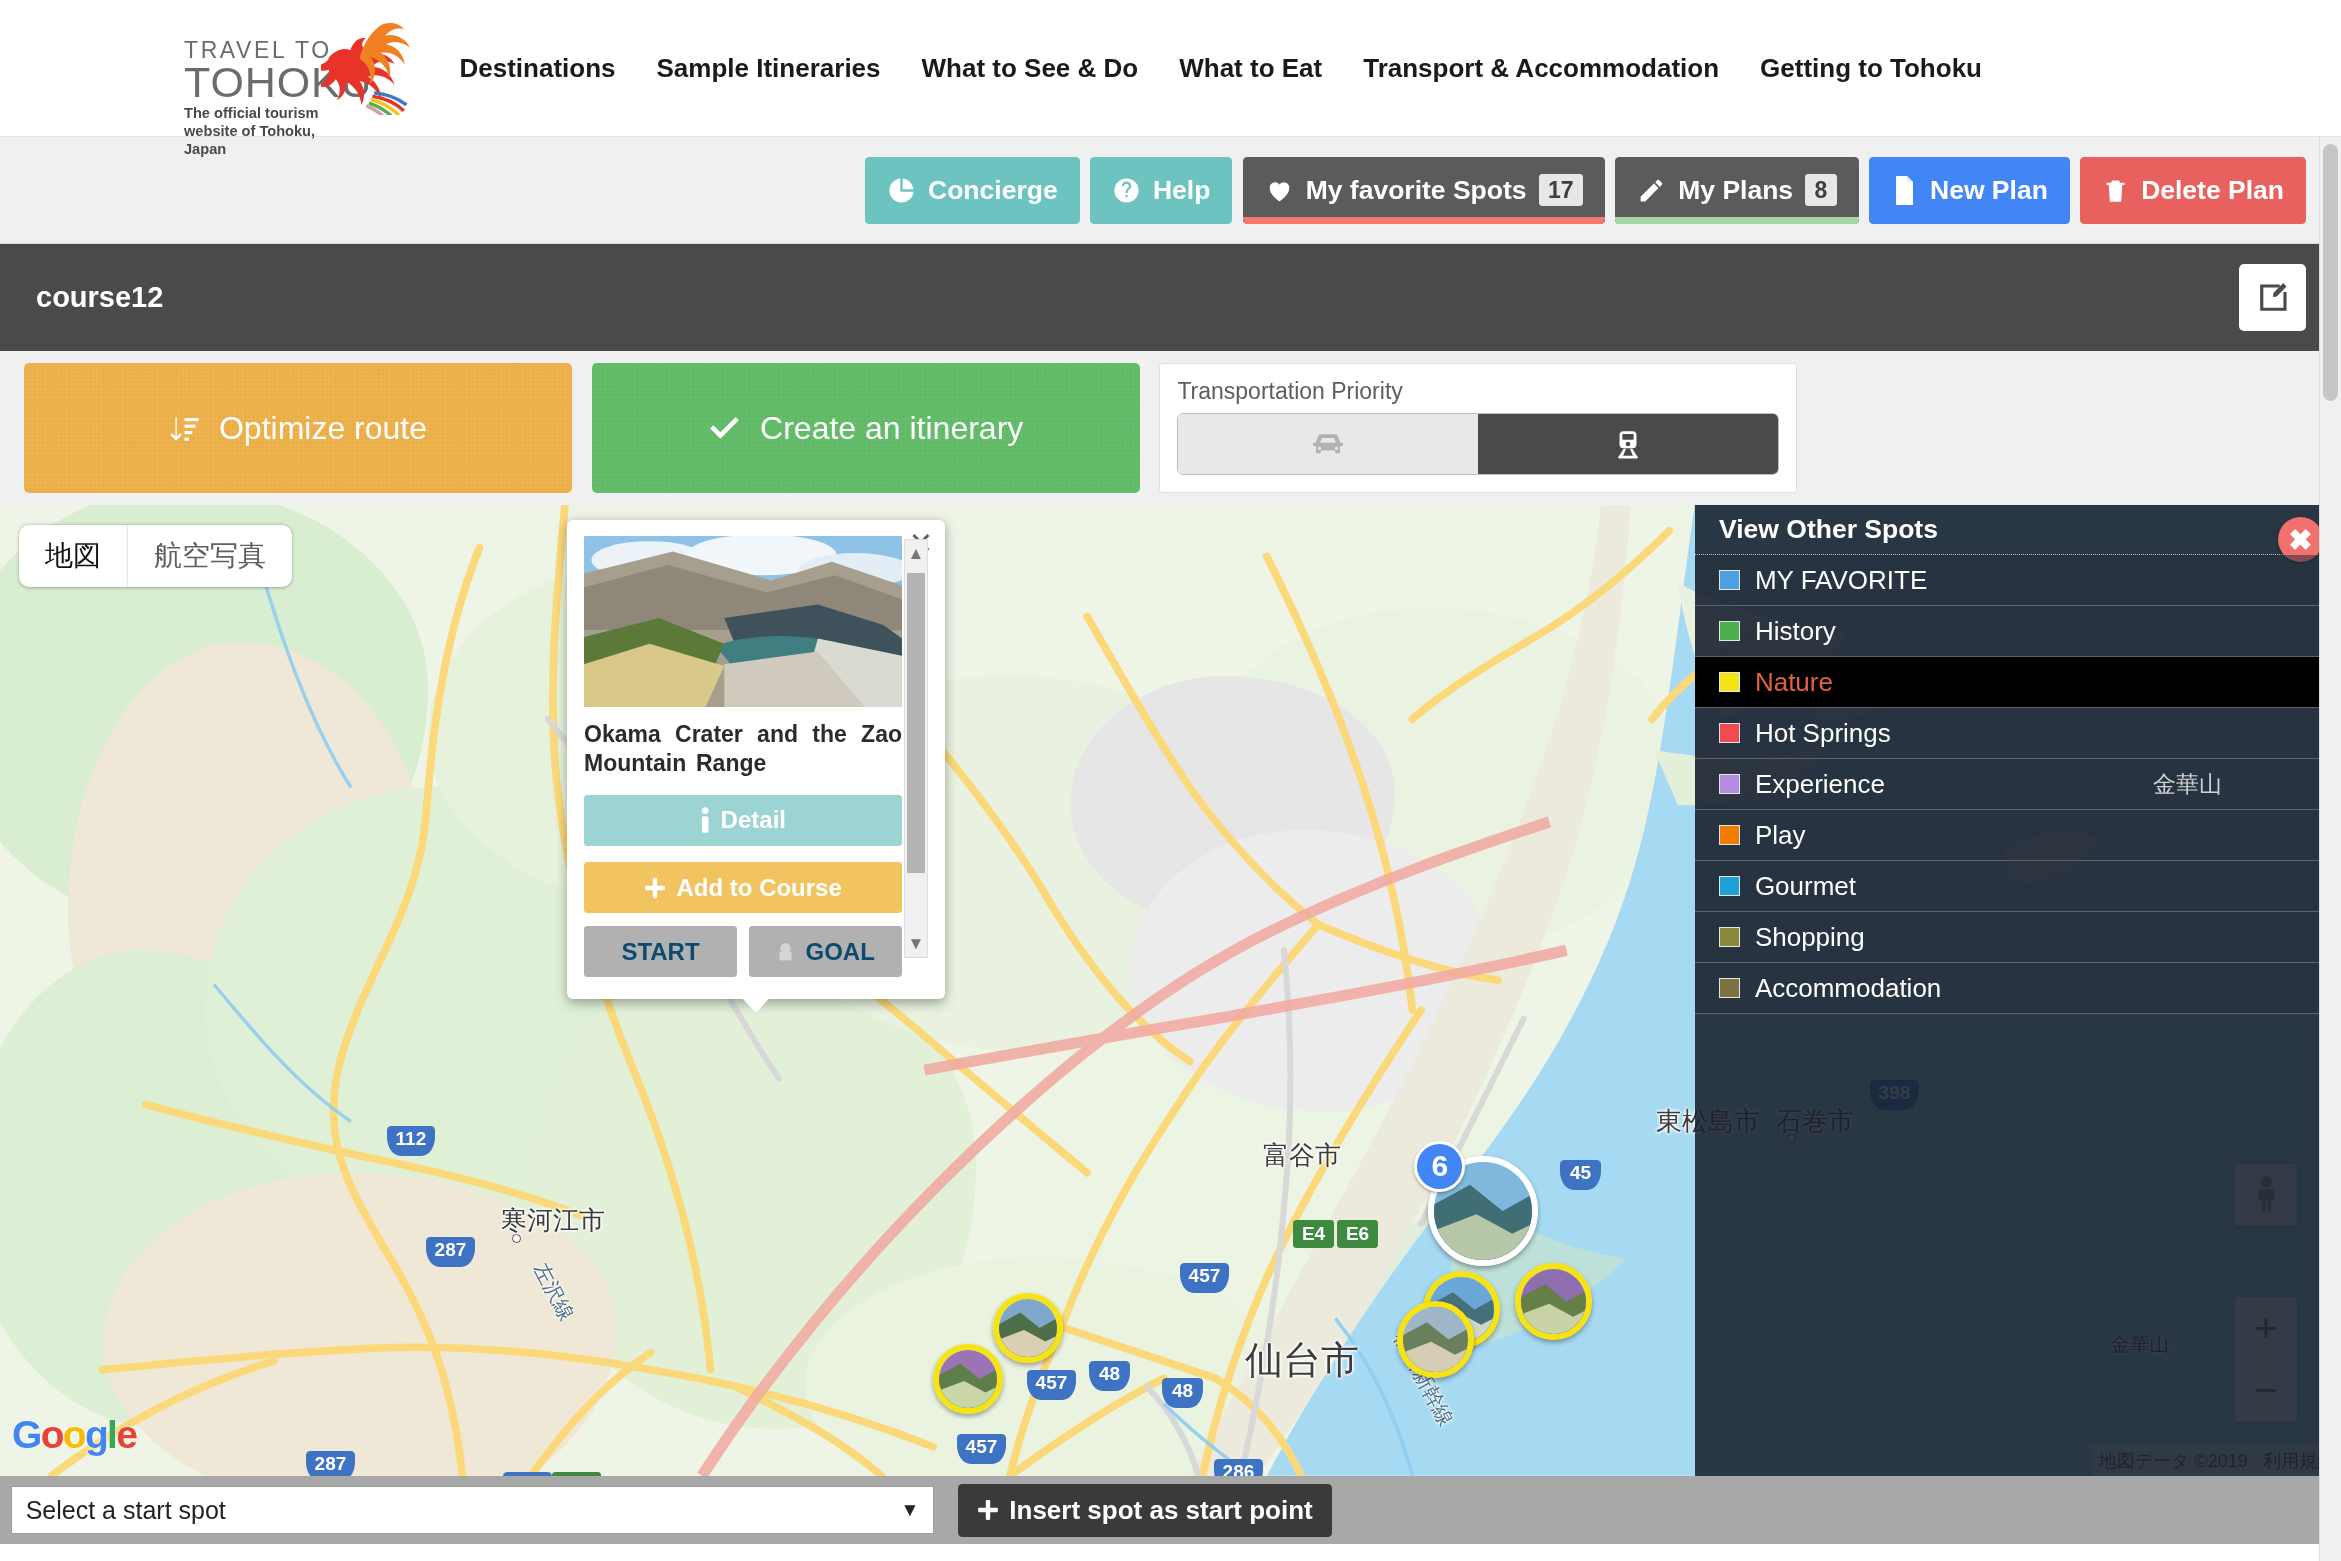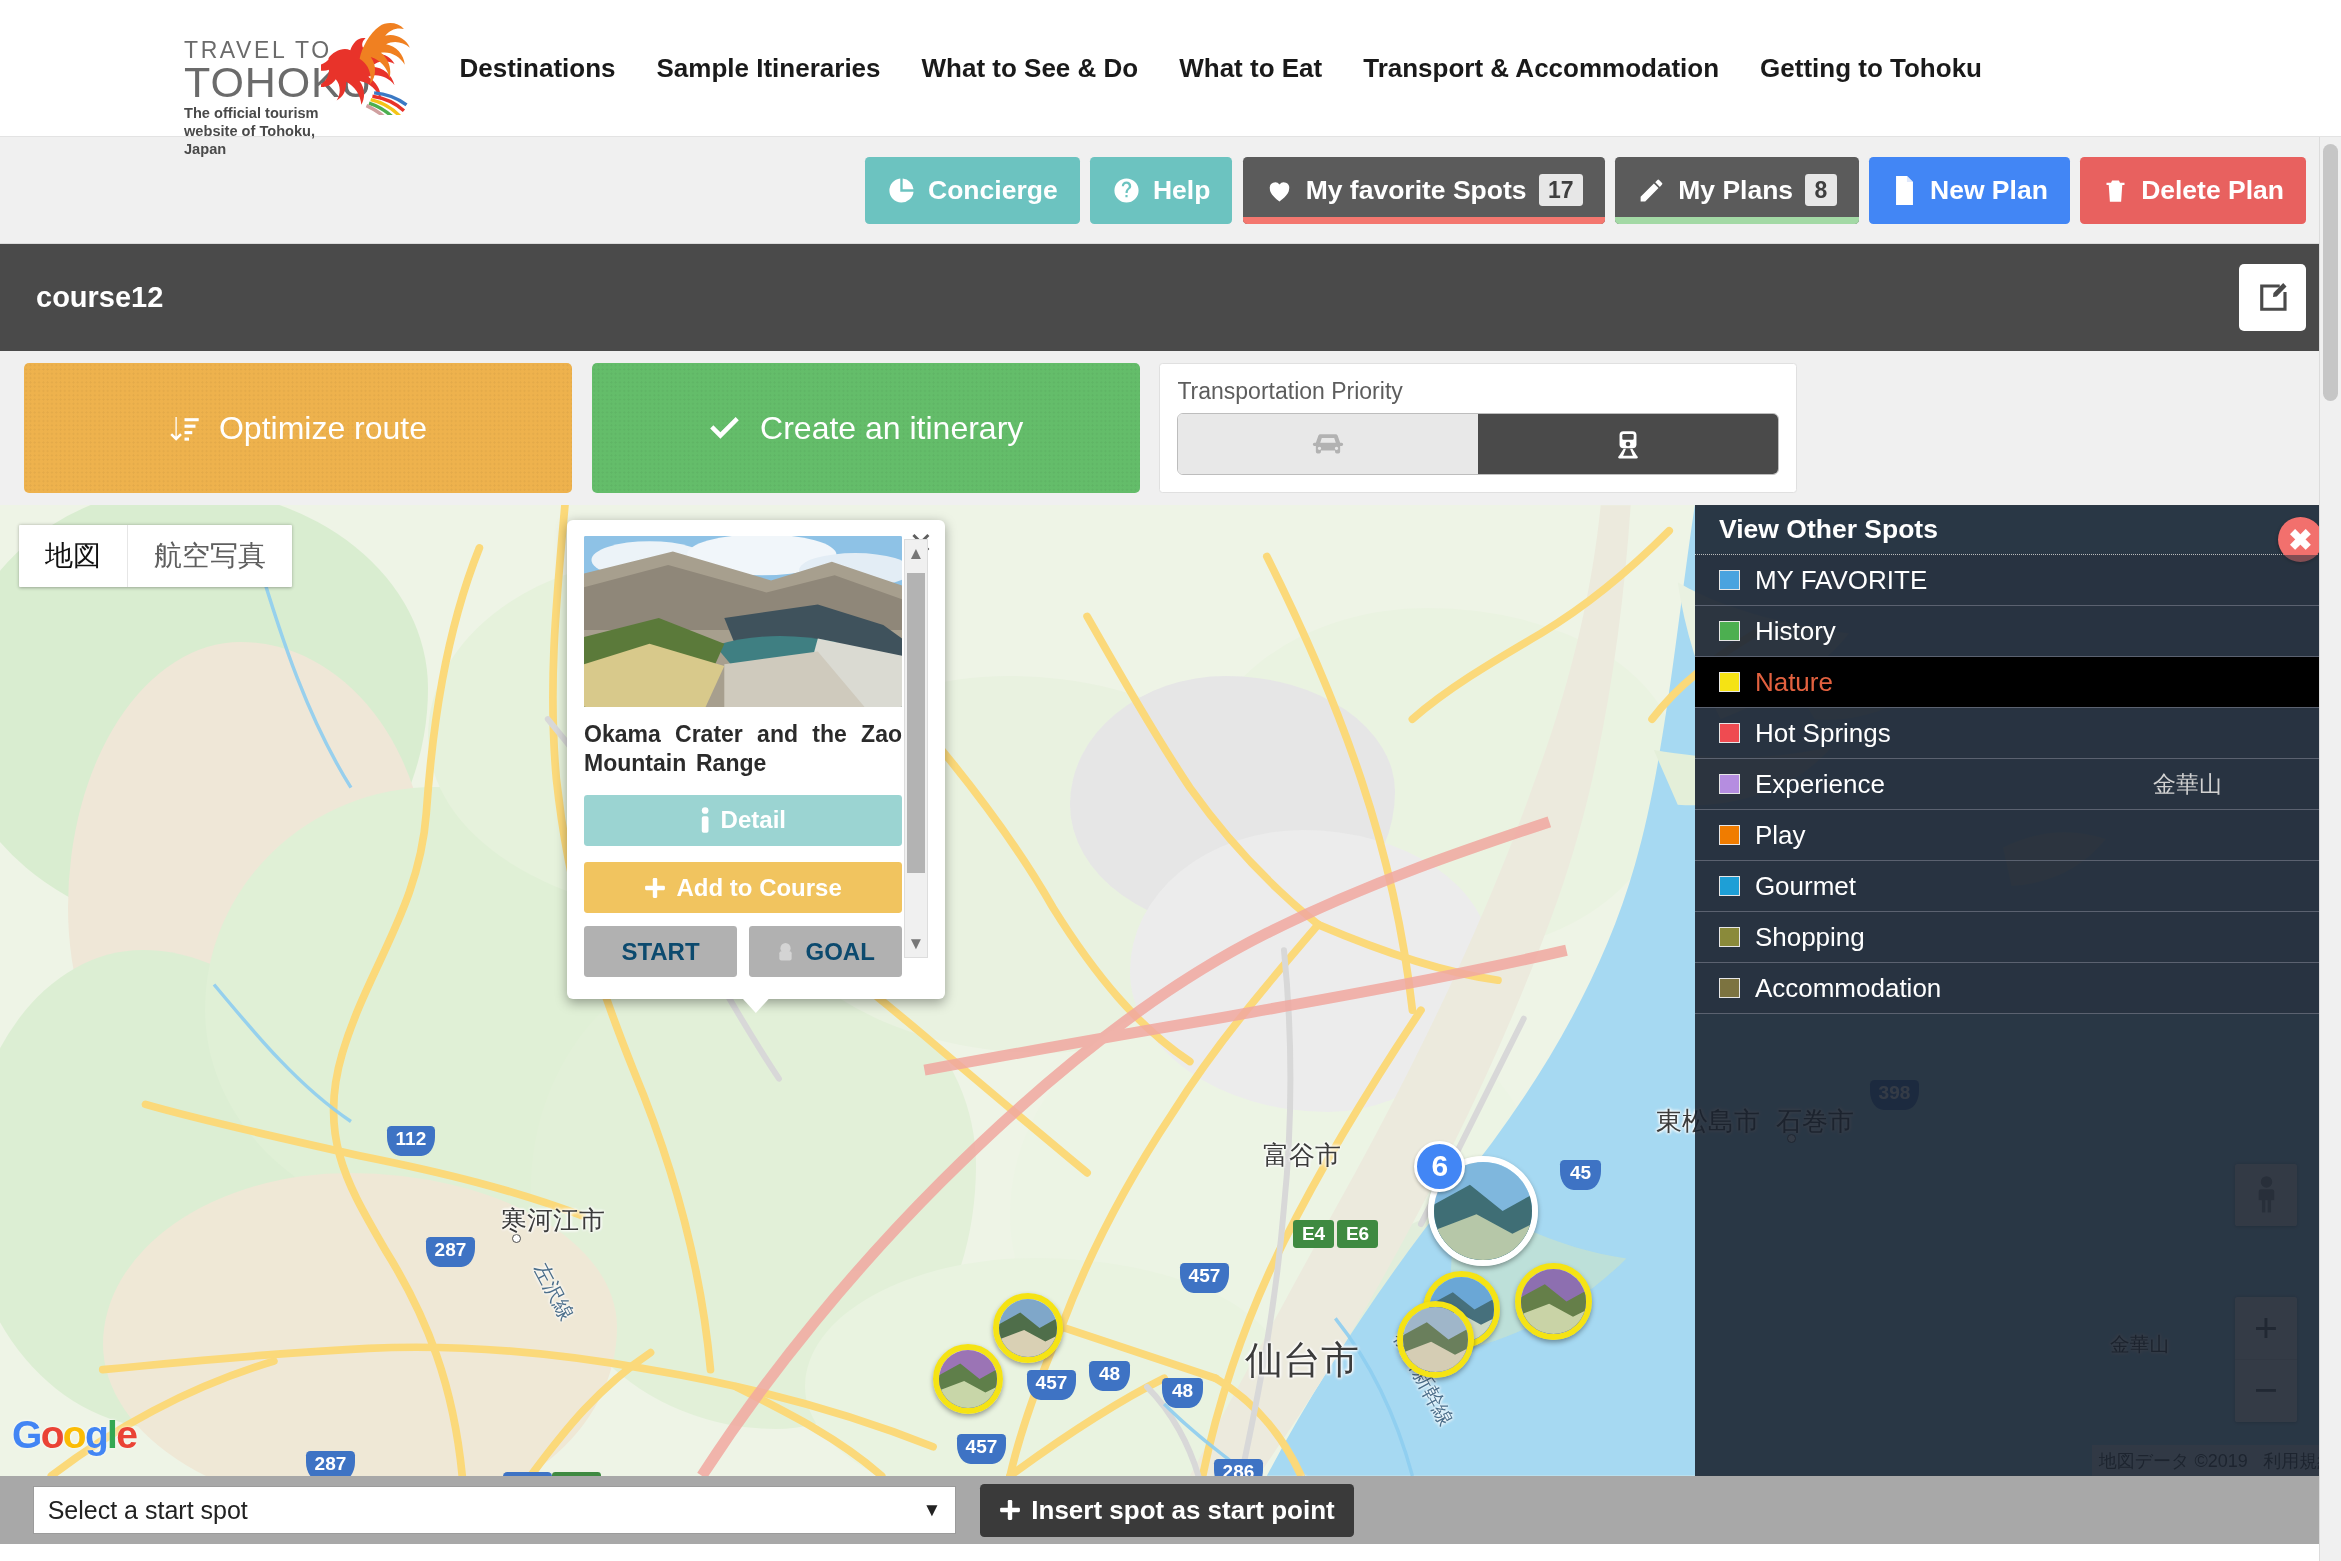--- a/index.html
+++ b/index.html
@@ -124,21 +124,21 @@
   .m-white  .ring { border:6px solid #fff; }
   .pin {
     position:absolute; background:#4286f5; border:3.4px solid #fff; border-radius:50%;
     color:#fff; font-weight:700; display:flex; align-items:center; justify-content:center;
     box-shadow:0 1.7px 3.4px rgba(0,0,0,.3);
   }
 
   
   #maptype {
     position:absolute; left:19px; top:19.7px; display:flex; background:#fff;
-    border-radius:1px; box-shadow:0 0.9px 3.4px rgba(0,0,0,.3); overflow:hidden;
+    border-radius:10px; box-shadow:0 0.9px 3.4px rgba(0,0,0,.3); overflow:hidden;
   }
   #maptype div { padding:12px 26px; font-size:28px; cursor:pointer; }
   #maptype .sel { color:#111; }
   #maptype .unsel { color:#5f5f5f; border-left:0.9px solid #e6e6e6; }
 
   #googlelogo { position:absolute; left:12px; bottom:19px; font-size:39px; font-weight:700; letter-spacing:-1.7px;
     text-shadow:0 0 3.4px rgba(255,255,255,.9); }
   #googlelogo span:nth-child(1){color:#4285F4}
   #googlelogo span:nth-child(2){color:#EA4335}
   #googlelogo span:nth-child(3){color:#FBBC05}
@@ -222,21 +222,21 @@
     background:rgba(40,49,62,.55); position:relative;
   }
   .spot-row .sw { width:20.5px; height:20.5px; border:1.7px solid #e6e6e6; flex:none; }
   .spot-row.active { background:#000; }
   .spot-row.active .lbl { color:#e2613f; }
   .spot-row .jp { position:absolute; right:120px; font-size:23px; color:#d2d2d2; }
 
   
   #footer {
     height:68px; background:#a8a8a8; display:flex; align-items:center;
-    padding:0 33px; gap:24px;
+    padding:0 11px; gap:24px;
   }
   #start-select {
     width:923px; height:48px; background:#fff; border:0.9px solid #9b9b9b;
     display:flex; align-items:center; justify-content:space-between;
     padding:0 13.7px; font-size:25px; color:#222; cursor:pointer;
   }
   #insert-btn {
     height:53px; background:#3a3a3a; color:#fff; border-radius:4.3px;
     display:flex; align-items:center; gap:10.3px; padding:0 19px;
     font-size:26px; font-weight:700; cursor:pointer;

